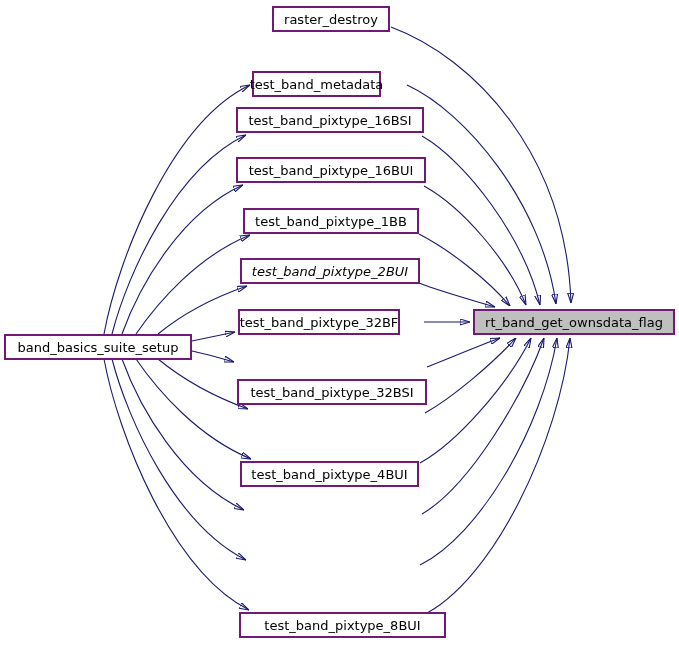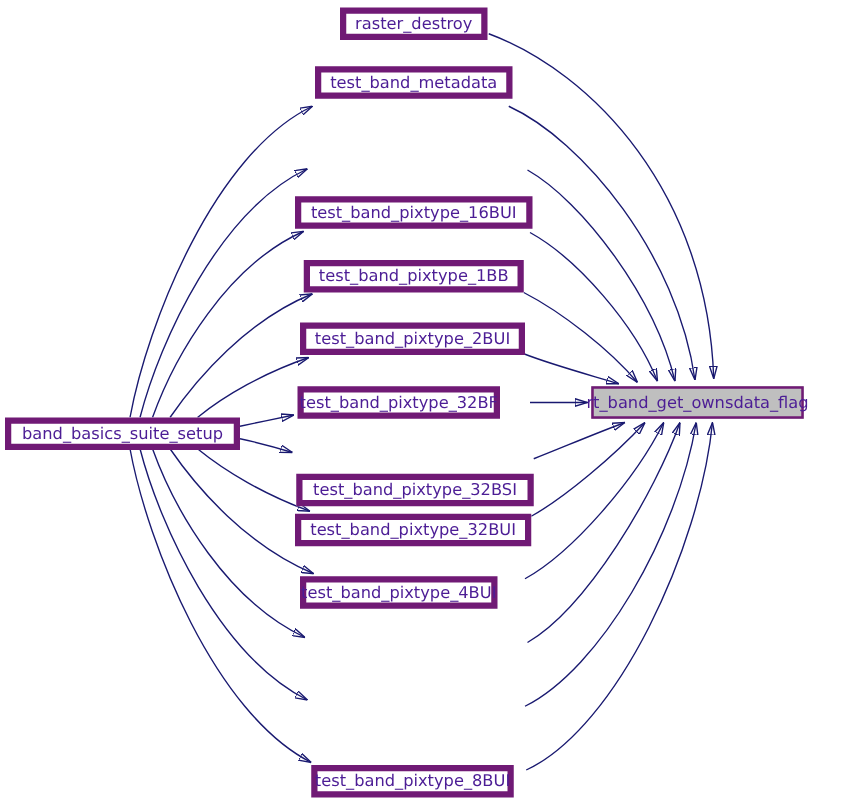--- a/index.html
+++ b/index.html
@@ -5,23 +5,23 @@
   html,body{margin:0;padding:0;background:#ffffff;}
   .canvas{
     position:relative;width:679px;height:645px;background:#ffffff;
     font-family:"DejaVu Sans","Liberation Sans",sans-serif;
     overflow:hidden;
   }
   svg.edges{position:absolute;left:0;top:0;width:679px;height:645px;}
   svg.edges path{fill:none;stroke:#191970;stroke-width:1.1px;}
   .node{
     position:absolute;height:26px;box-sizing:border-box;
-    background:#ffffff;border:5px solid #701a75;
+    background:#ffffff;border:2px solid #701a75;
     display:flex;align-items:center;justify-content:center;
-    font-size:13px;color:#4c1d95;white-space:nowrap;cursor:pointer;
+    font-size:13px;color:#000000;white-space:nowrap;cursor:pointer;
   }
   .node.focus{background:#bfbfbf;border-width:2px;}
 </style>
 </head>
 <body>
 
 <div class="canvas">
 
   <svg class="edges" viewBox="0 0 679 645" xmlns="http://www.w3.org/2000/svg">
     <defs>
@@ -53,24 +53,24 @@
     <path d="M427,367 C450,358 478,346 500,338" marker-end="url(#arr)"></path>
     <path d="M425,413 C452,398 492,364 516,338" marker-end="url(#arr)"></path>
     <path d="M420,463 C458,442 508,384 531,338" marker-end="url(#arr)"></path>
     <path d="M422,514 C470,486 524,394 544,338" marker-end="url(#arr)"></path>
     <path d="M420,565 C480,535 542,428 557,338" marker-end="url(#arr)"></path>
     <path d="M421,616 C494,582 560,438 570,338" marker-end="url(#arr)"></path>
   </svg>
 
   <div class="node" style="left:4px;   top:334px; width:188px;">band_basics_suite_setup</div>
   <div class="node" style="left:272px; top:6px;   width:118px;">raster_destroy</div>
-  <div class="node" style="left:252px; top:53px;  width:158px;">test_band_metadata</div>
+  <div class="node" style="left:252px; top:71px;  width:129px;">test_band_metadata</div>
+  <div class="node" style="left:236px; top:107px; width:188px;">test_band_pixtype_16BSI</div>
   <div class="node" style="left:236px; top:157px; width:190px;">test_band_pixtype_16BUI</div>
   <div class="node" style="left:243px; top:208px; width:176px;">test_band_pixtype_1BB</div>
-  <div class="node" style="left:240px; top:258px; width:180px;">test_band_pixtype_2BUI</div>
+  <div class="node" style="left:240px; top:258px; width:180px;font-style:italic;">test_band_pixtype_2BUI</div>
   <div class="node" style="left:238px; top:309px; width:162px;">test_band_pixtype_32BF</div>
   <div class="node" style="left:237px; top:379px; width:190px;">test_band_pixtype_32BSI</div>
-  <div class="node" style="left:236px; top:411px; width:189px;">test_band_pixtype_32BUI</div>
-  <div class="node" style="left:240px; top:461px; width:158px;">test_band_pixtype_4BUI</div>
-  <div class="node" style="left:239px; top:612px; width:162px;margin-left:10px;">test_band_pixtype_8BUI</div>
-  <div class="node focus" style="left:473px; top:309px; width:170px;">rt_band_get_ownsdata_flag</div>
+  <div class="node" style="left:240px; top:461px; width:179px;">test_band_pixtype_4BUI</div>
+  <div class="node" style="left:239px; top:612px; width:207px;">test_band_pixtype_8BUI</div>
+  <div class="node focus" style="left:473px; top:309px; width:202px;">rt_band_get_ownsdata_flag</div>
 
 </div>
 
 </body></html>

